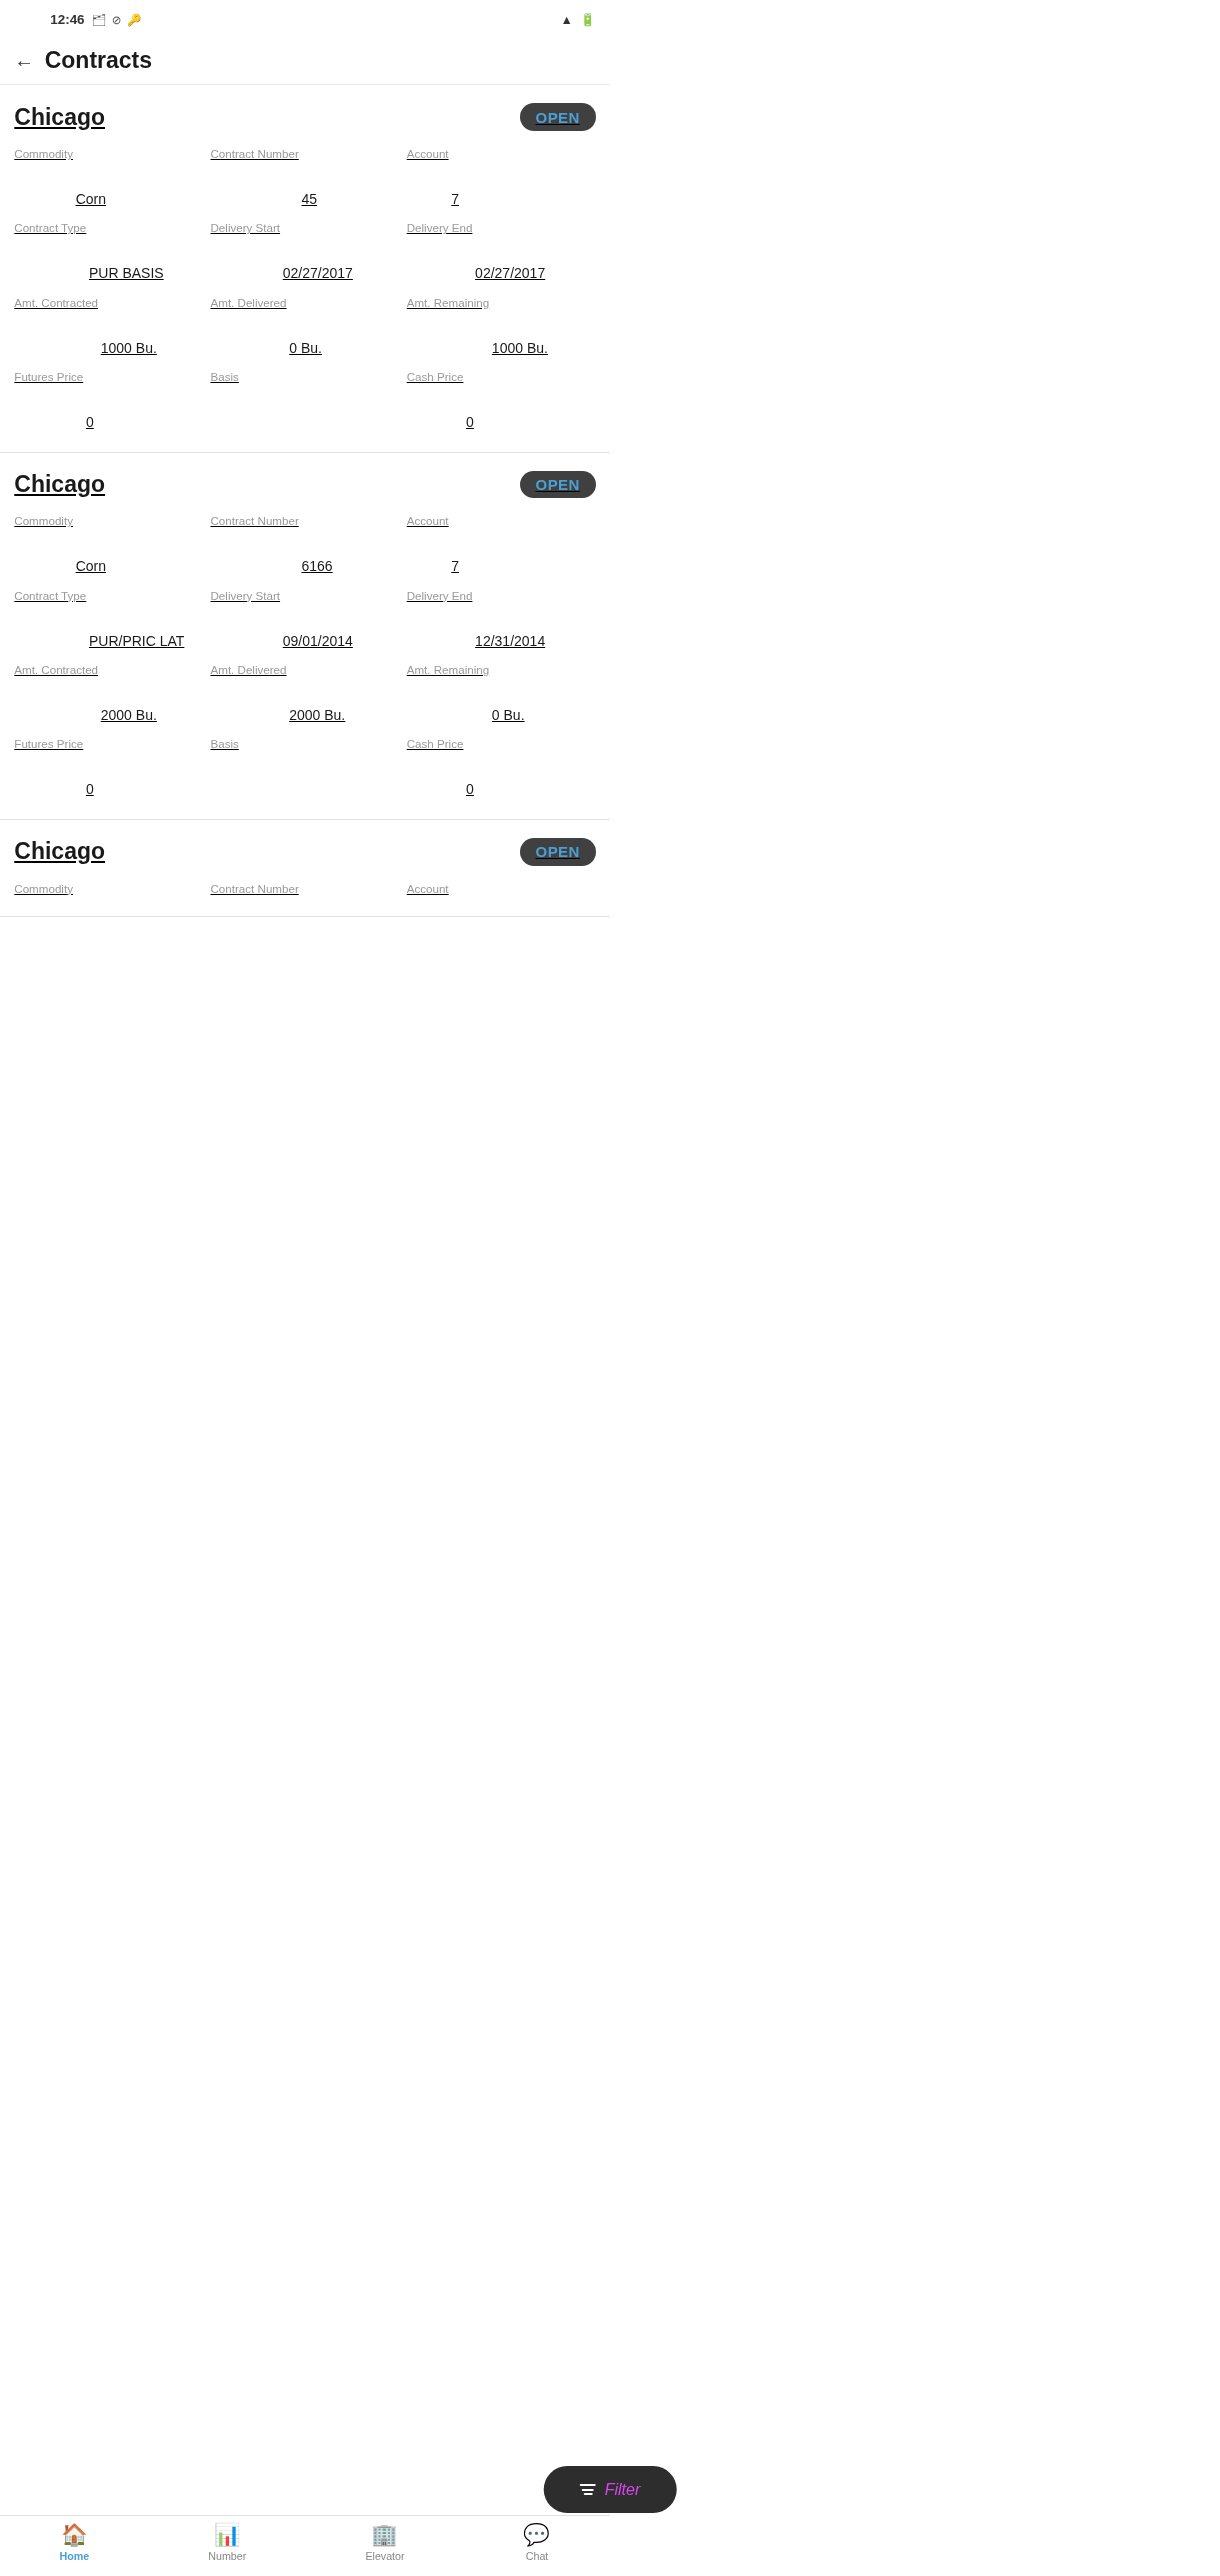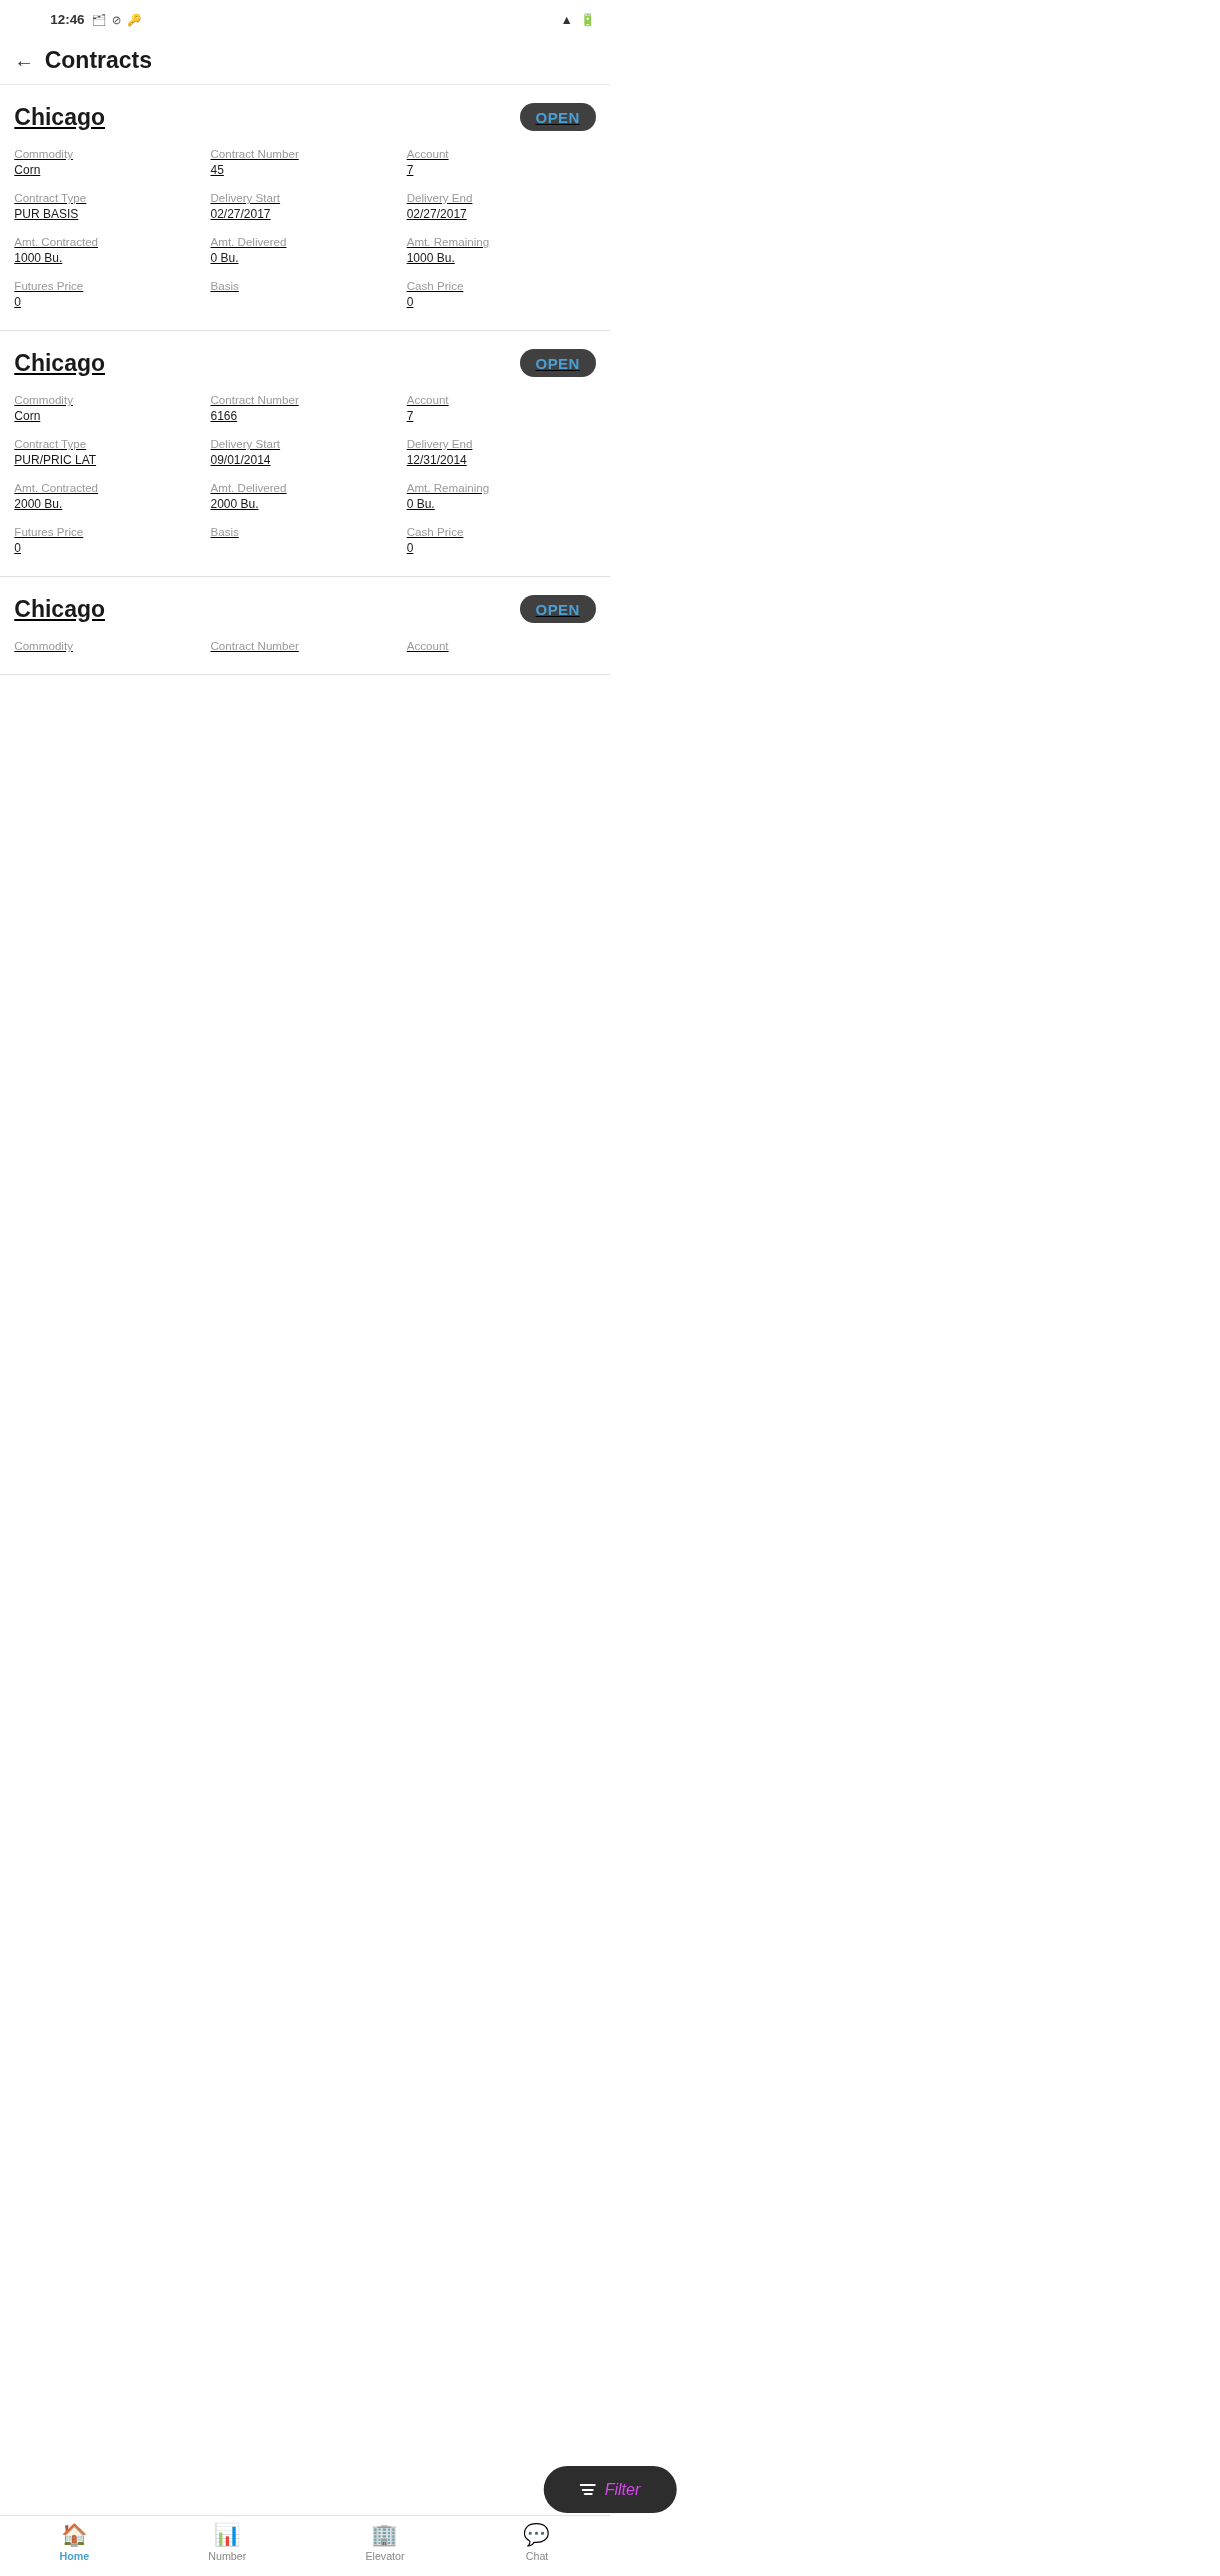--- a/index.html
+++ b/index.html
@@ -105,33 +105,34 @@
     }
 
     .fields-grid {
       display: grid;
       grid-template-columns: 1fr 1fr 1fr;
       gap: 14.3px 7.2px;
     }
 
     .field-group {
       display: flex;
-      flex-direction: column;
+      flex-direction: row;
       gap: 2.7px;
     }
 
     .field-label {
       font-size: 11.6px;
       color: #999;
     }
 
     .field-value {
-      font-size: 12px;
+      font-size: 14px;
       font-weight: 500;
       color: #1a1a1a;
+      margin-top: 44px;
     }
 
     
     .filter-overlay {
       position: fixed;
       bottom: 63px;
       left: 50%;
       transform: translateX(-50%);
       z-index: 100;
     }

